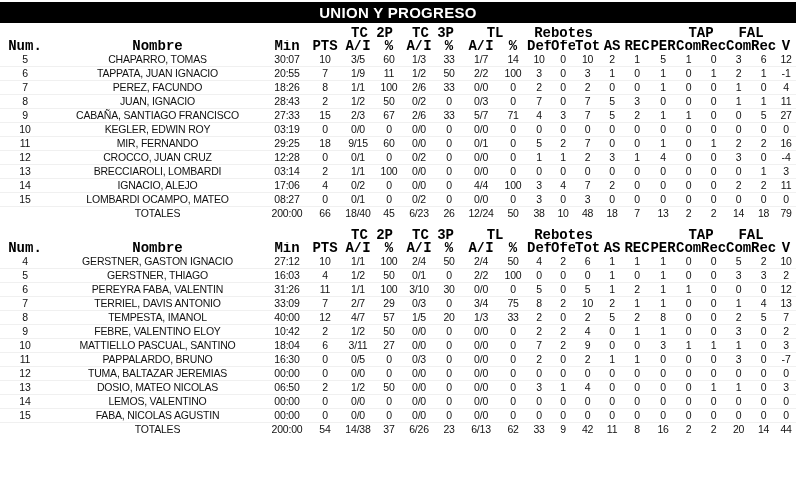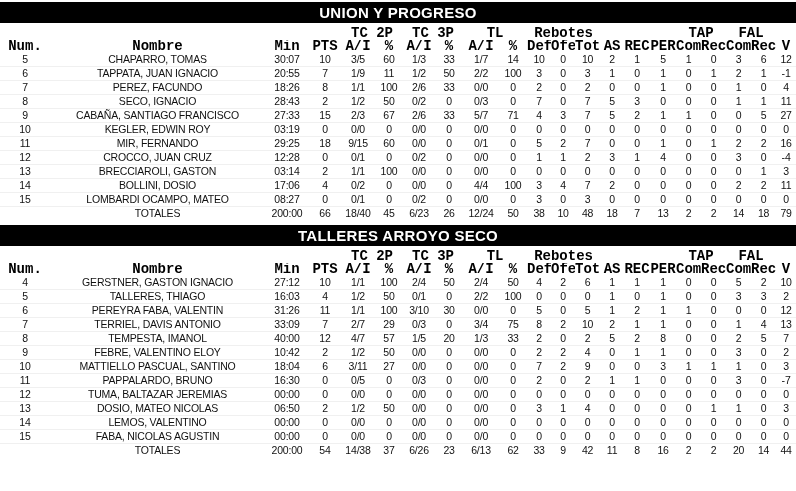--- a/index.html
+++ b/index.html
@@ -186,21 +186,21 @@
             <td>0</td>
             <td>1</td>
             <td>0</td>
             <td>0</td>
             <td>1</td>
             <td>0</td>
             <td>4</td>
           </tr>
           <tr>
             <td>8</td>
-            <td>SECO, IGNACIO</td>
+            <td>JUAN, IGNACIO</td>
             <td>28:43</td>
             <td>2</td>
             <td>1/2</td>
             <td>50</td>
             <td>0/2</td>
             <td>0</td>
             <td>0/3</td>
             <td>0</td>
             <td>7</td>
             <td>0</td>
@@ -301,21 +301,21 @@
             <td>1</td>
             <td>4</td>
             <td>0</td>
             <td>0</td>
             <td>3</td>
             <td>0</td>
             <td>-4</td>
           </tr>
           <tr>
             <td>13</td>
-            <td>BRECCIAROLI, GASTON</td>
+            <td>BRECCIAROLI, LOMBARDI</td>
             <td>03:14</td>
             <td>2</td>
             <td>1/1</td>
             <td>100</td>
             <td>0/0</td>
             <td>0</td>
             <td>0/0</td>
             <td>0</td>
             <td>0</td>
             <td>0</td>
@@ -324,21 +324,21 @@
             <td>0</td>
             <td>0</td>
             <td>0</td>
             <td>0</td>
             <td>0</td>
             <td>1</td>
             <td>3</td>
           </tr>
           <tr>
             <td>14</td>
-            <td>BOLLINI, DOSIO</td>
+            <td>IGNACIO, ALEJO</td>
             <td>17:06</td>
             <td>4</td>
             <td>0/2</td>
             <td>0</td>
             <td>0/0</td>
             <td>0</td>
             <td>4/4</td>
             <td>100</td>
             <td>3</td>
             <td>4</td>
@@ -396,21 +396,20 @@
             <td>2</td>
             <td>14</td>
             <td>18</td>
             <td>79</td>
           </tr>
         </tbody>
       </table>
   </div>
 
   <div class="team-section">
-    <div class="title-bar" style="background: rgb(0, 0, 0); color: rgb(255, 255, 255);">TALLERES ARROYO SECO</div>
     <div class="spacer"></div>
     <table>
         <colgroup>
           <col style="width: 50px;">
           <col style="width: 215px;">
           <col style="width: 44px;">
           <col style="width: 32px;">
           <col style="width: 34px;">
           <col style="width: 28px;">
           <col style="width: 32px;">
@@ -484,21 +483,21 @@
             <td>1</td>
             <td>1</td>
             <td>0</td>
             <td>0</td>
             <td>5</td>
             <td>2</td>
             <td>10</td>
           </tr>
           <tr>
             <td>5</td>
-            <td>TALLERES, THIAGO</td>
+            <td>GERSTNER, THIAGO</td>
             <td>16:03</td>
             <td>4</td>
             <td>1/2</td>
             <td>50</td>
             <td>0/1</td>
             <td>0</td>
             <td>2/2</td>
             <td>100</td>
             <td>0</td>
             <td>0</td>

